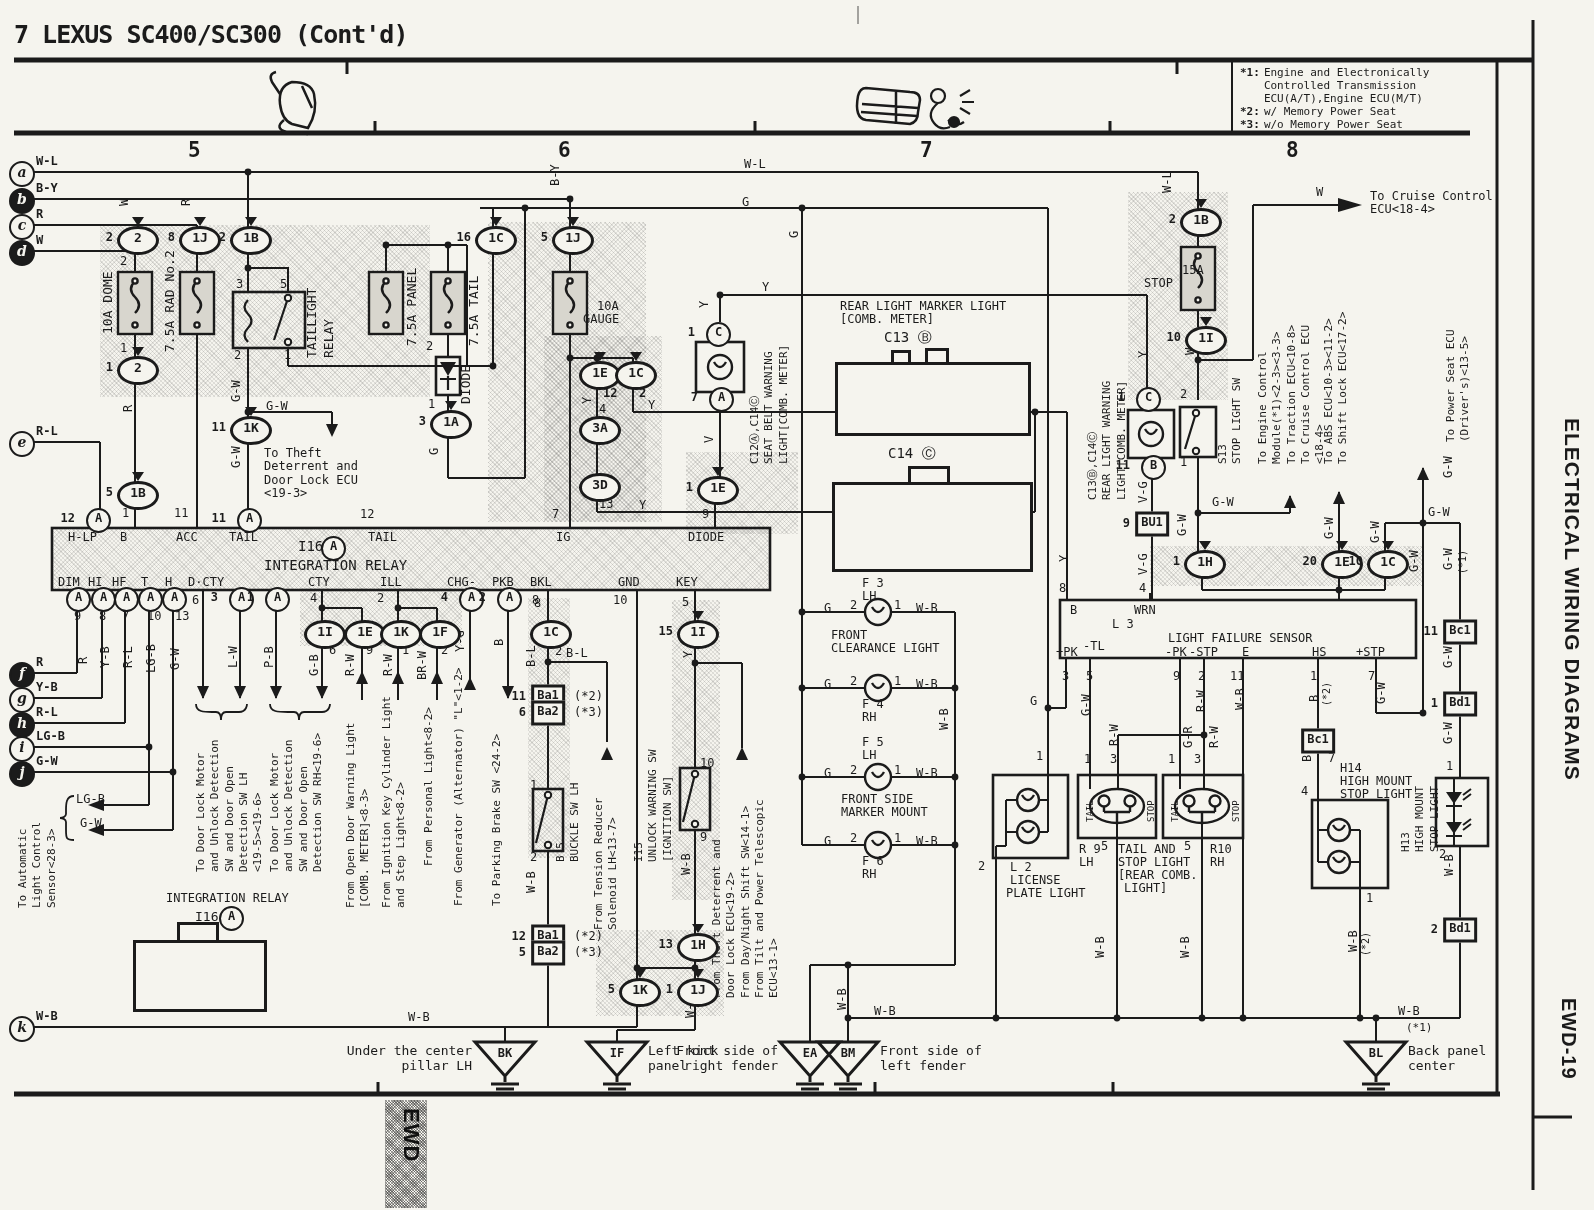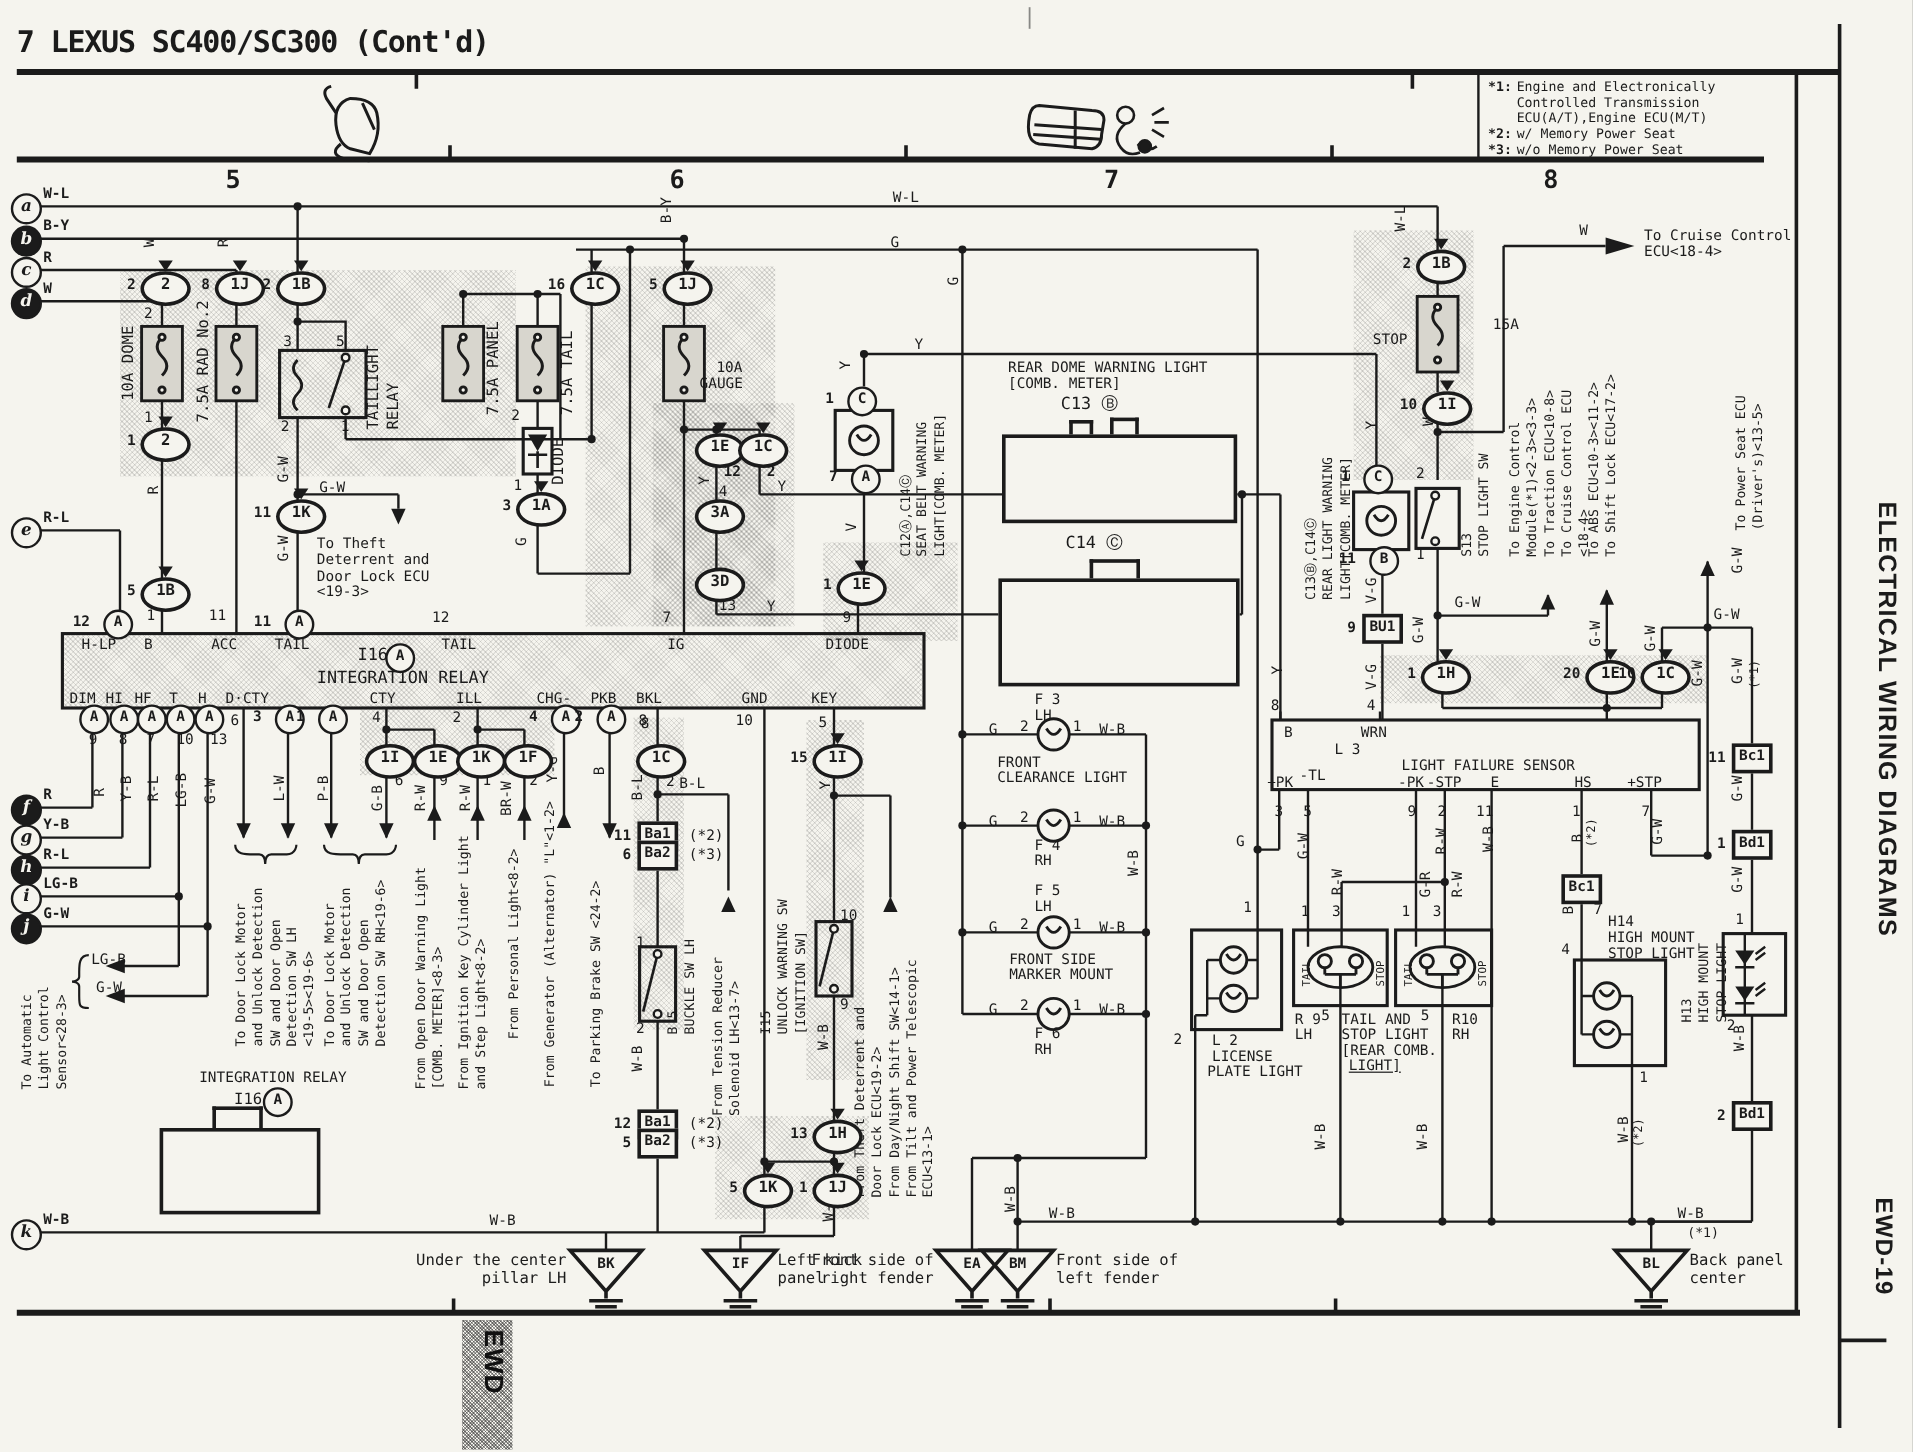--- a/index.html
+++ b/index.html
@@ -472,21 +472,21 @@
       <div class="lbl" style="left: 916px; top: 835px;">W-B</div>
       <div class="lbl" style="left: 862px; top: 855px;">F 6</div>
       <div class="lbl" style="left: 862px; top: 868px;">RH</div>
       <div class="lbl" style="left: 831px; top: 629px;">FRONT</div>
       <div class="lbl" style="left: 831px; top: 642px;">CLEARANCE LIGHT</div>
       <div class="lbl" style="left: 841px; top: 793px;">FRONT SIDE</div>
       <div class="lbl" style="left: 841px; top: 806px;">MARKER MOUNT</div>
       <div class="lbl rot" style="left: 938px; top: 730px;">W-B</div>
       <div class="lbl rot" style="left: 836px; top: 1010px;">W-B</div>
       <div class="lbl" style="left: 874px; top: 1005px;">W-B</div>
-      <div class="lbl" style="left: 840px; top: 300px;">REAR DOME WARNING LIGHT</div>
+      <div class="lbl" style="left: 840px; top: 300px;">REAR LIGHT MARKER LIGHT</div>
       <div class="lbl" style="left: 840px; top: 313px;">[COMB. METER]</div>
       <div class="lbl" style="left: 884px; top: 330px; font-size: 14px;">C13 Ⓑ</div>
       <div class="lbl" style="left: 888px; top: 446px; font-size: 14px;">C14 Ⓒ</div>
       <div class="lbl rot" style="left: 1058px; top: 562px;">Y</div>
       <div class="lbl rot" style="left: 1137px; top: 358px;">Y</div>
       <div class="lbl rot" style="left: 1137px; top: 503px;">V-G</div>
       <div class="lbl rot" style="left: 1137px; top: 575px;">V-G</div>
       <div class="lbl" style="left: 1059px; top: 582px;">8</div>
       <div class="lbl" style="left: 1139px; top: 582px;">4</div>
       <div class="lbl" style="left: 1070px; top: 604px;">B</div>
@@ -519,21 +519,21 @@
       <div class="lbl" style="left: 1084px; top: 753px;">1</div>
       <div class="lbl" style="left: 1110px; top: 753px;">3</div>
       <div class="lbl" style="left: 1168px; top: 753px;">1</div>
       <div class="lbl" style="left: 1194px; top: 753px;">3</div>
       <div class="lbl" style="left: 1079px; top: 843px;">R 9</div>
       <div class="lbl" style="left: 1079px; top: 856px;">LH</div>
       <div class="lbl" style="left: 1101px; top: 840px;">5</div>
       <div class="lbl" style="left: 1118px; top: 843px;">TAIL AND</div>
       <div class="lbl" style="left: 1118px; top: 856px;">STOP LIGHT</div>
       <div class="lbl" style="left: 1118px; top: 869px;">[REAR COMB.</div>
-      <div class="lbl" style="left: 1124px; top: 882px; text-decoration: underline;">LIGHT]</div>
+      <div class="lbl" style="left: 1124px; top: 882px;">LIGHT]</div>
       <div class="lbl" style="left: 1184px; top: 840px;">5</div>
       <div class="lbl" style="left: 1210px; top: 843px;">R10</div>
       <div class="lbl" style="left: 1210px; top: 856px;">RH</div>
       <div class="lbl rot" style="left: 1085px; top: 822px; font-size: 9px;">TAIL</div>
       <div class="lbl rot" style="left: 1146px; top: 822px; font-size: 9px;">STOP</div>
       <div class="lbl rot" style="left: 1170px; top: 822px; font-size: 9px;">TAIL</div>
       <div class="lbl rot" style="left: 1231px; top: 822px; font-size: 9px;">STOP</div>
       <div class="lbl rot" style="left: 1094px; top: 958px;">W-B</div>
       <div class="lbl rot" style="left: 1179px; top: 958px;">W-B</div>
       <div class="lbl" style="left: 1036px; top: 750px;">1</div>
@@ -562,21 +562,21 @@
       <div class="lbl" style="left: 1446px; top: 760px;">1</div>
       <div class="lbl" style="left: 1439px; top: 848px;">2</div>
       <div class="lbl rot" style="left: 1443px; top: 876px;">W-B</div>
       <div class="lbl rot" style="left: 1176px; top: 536px;">G-W</div>
       <div class="lbl" style="left: 1212px; top: 496px;">G-W</div>
       <div class="lbl rot" style="left: 1323px; top: 539px;">G-W</div>
       <div class="lbl rot" style="left: 1369px; top: 543px;">G-W</div>
       <div class="lbl" style="left: 1180px; top: 388px;">2</div>
       <div class="lbl" style="left: 1180px; top: 456px;">1</div>
       <div class="lbl rot" style="left: 1184px; top: 355px;">W</div>
-      <div class="lbl" style="left: 1196px; top: 264px; padding-left: 48px;">15A</div>
+      <div class="lbl" style="left: 1134px; top: 264px; padding-left: 48px;">15A</div>
       <div class="lbl" style="left: 1144px; top: 277px;">STOP</div>
       <div class="lbl" style="left: 1030px; top: 695px;">G</div>
       <div class="lbl" style="left: 166px; top: 892px;">INTEGRATION RELAY</div>
       <div class="lbl" style="left: 195px; top: 910px; font-size: 13px;">I16</div>
       <div class="vt" style="left: 100px; top: 334px; font-size: 13px;">10A DOME</div>
       <div class="vt" style="left: 162px; top: 352px; font-size: 13px;">7.5A RAD No.2</div>
       <div class="vt" style="left: 404px; top: 346px; font-size: 13px;">7.5A PANEL</div>
       <div class="vt" style="left: 466px; top: 346px; font-size: 13px;">7.5A TAIL</div>
       <div class="vt" style="left: 458px; top: 404px; font-size: 13px;">DIODE</div>
       <div class="vt" style="left: 304px; top: 358px; font-size: 13px;">TAILLIGHT

